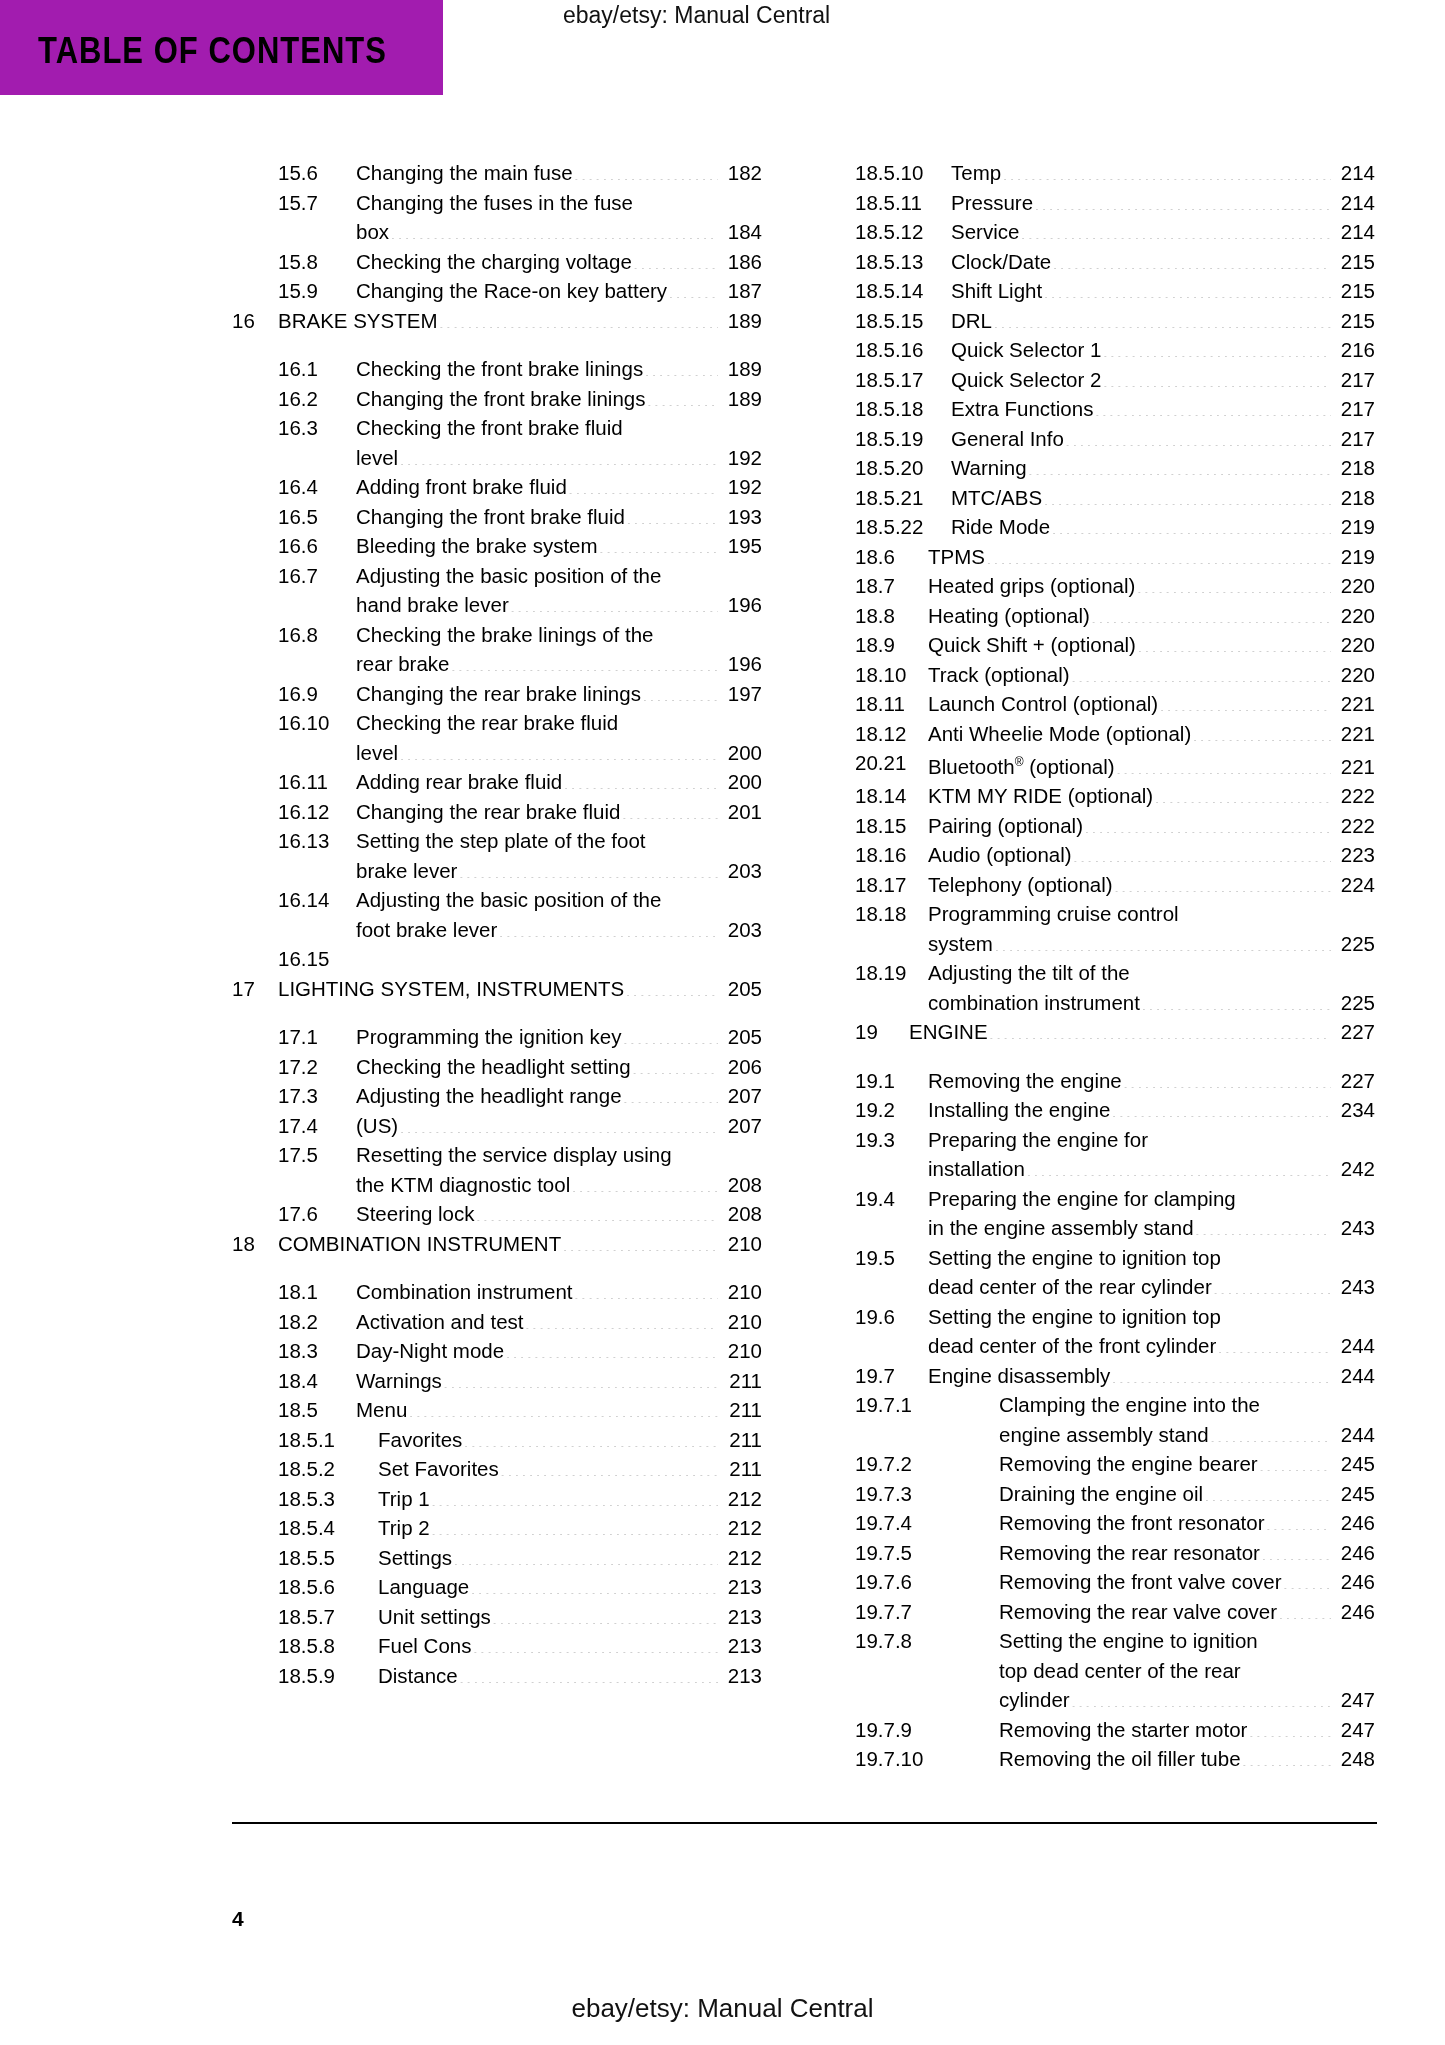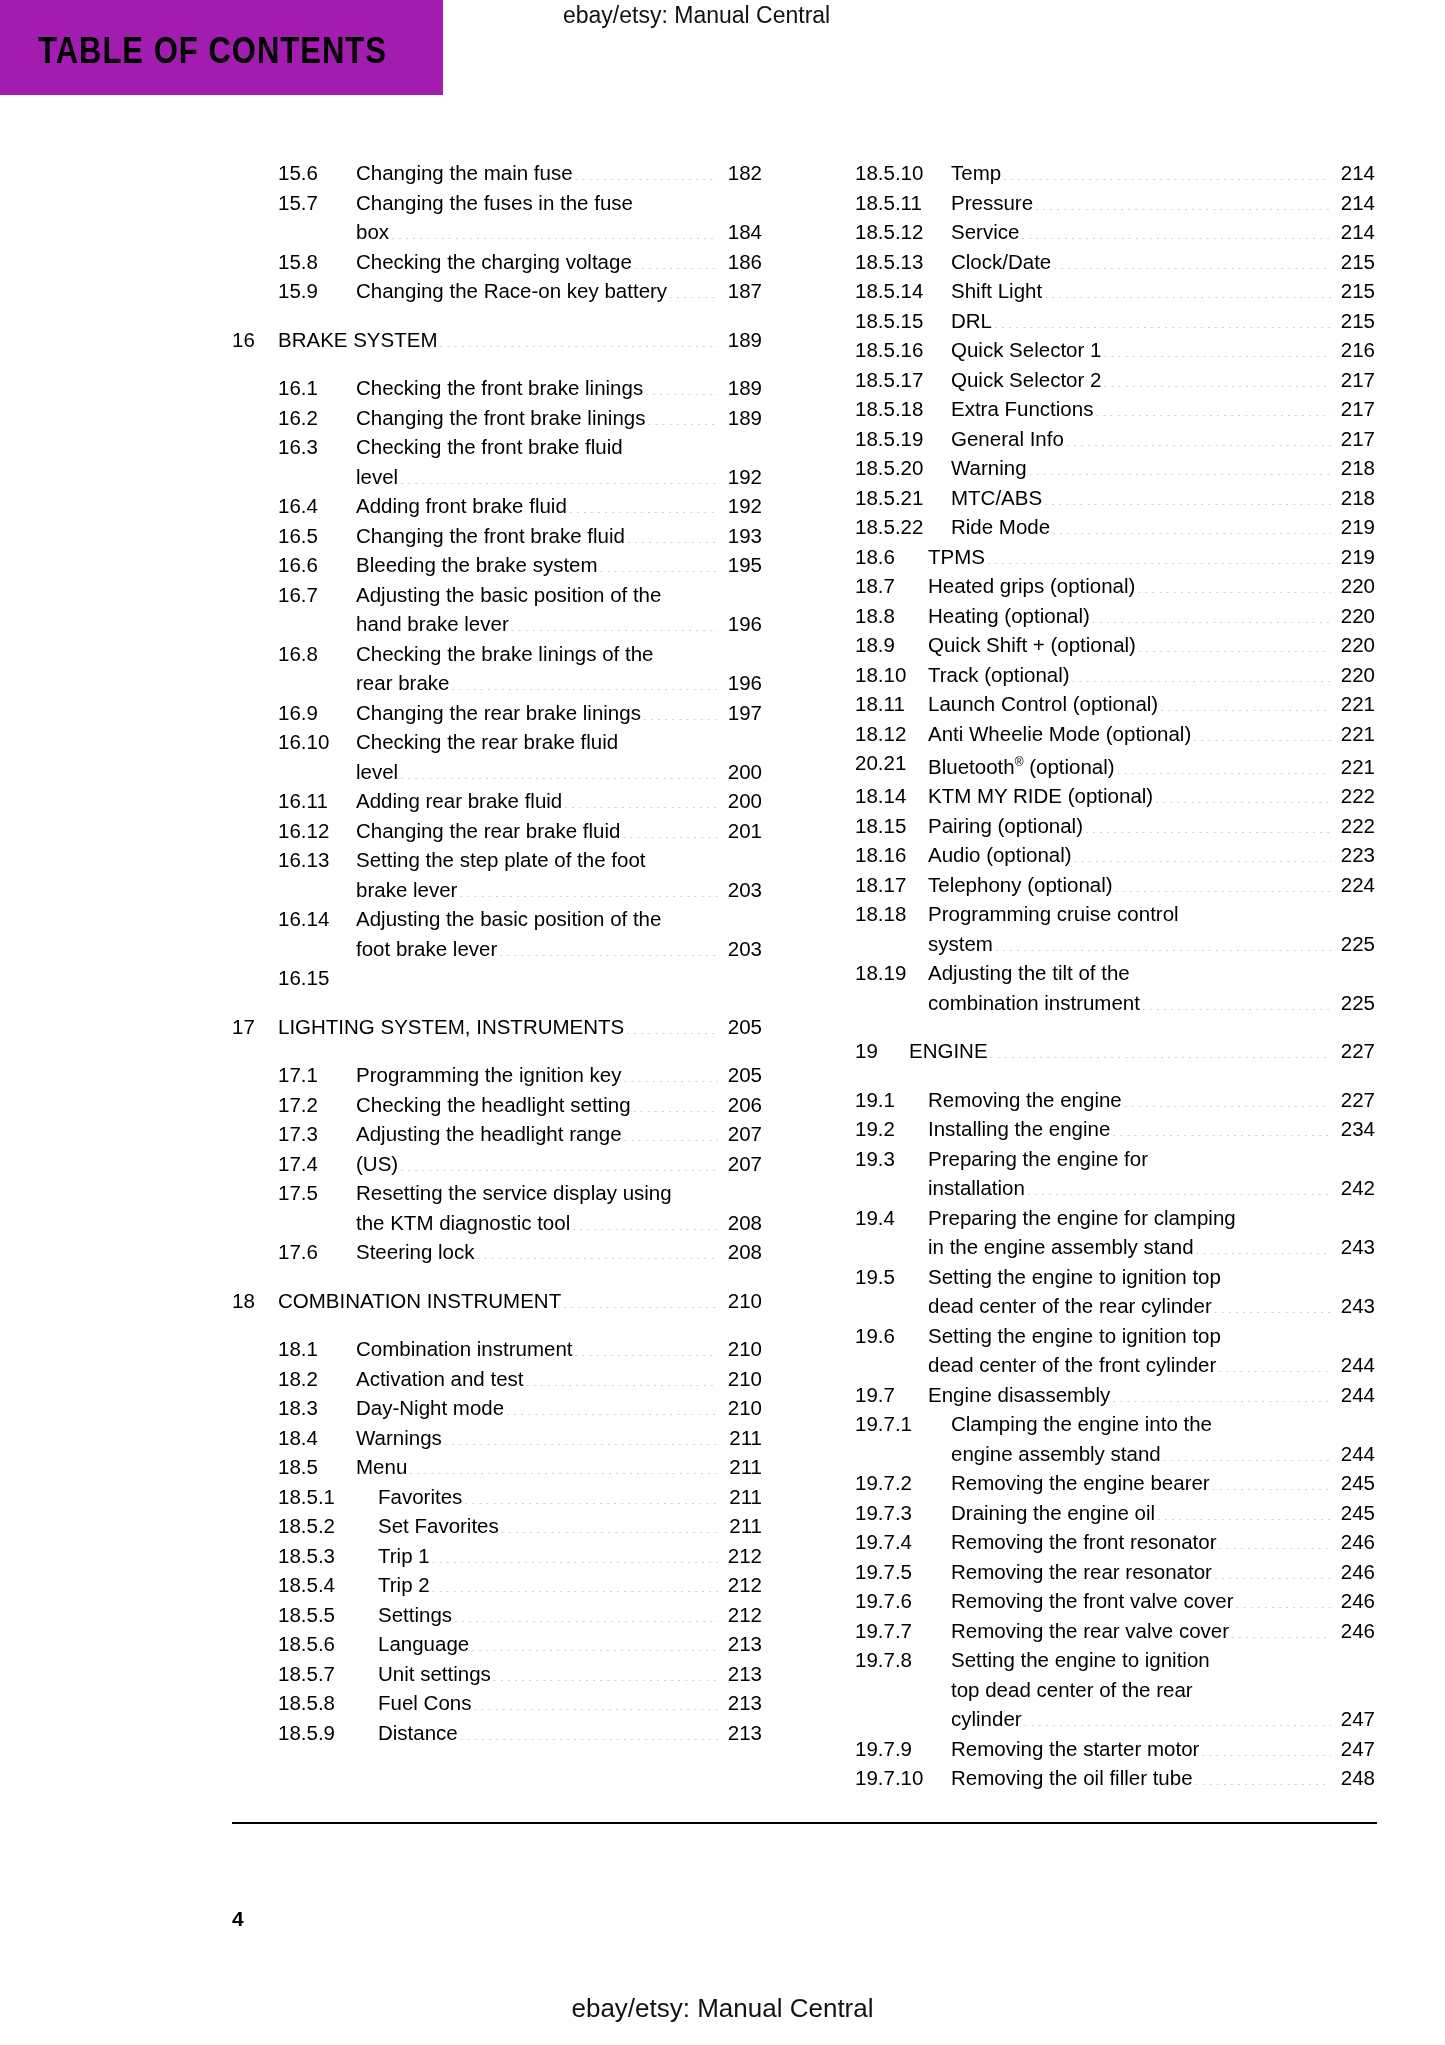--- a/index.html
+++ b/index.html
@@ -108,36 +108,36 @@
     margin-left: 1px;
     height: 20px;
   }
   .line .dots::before {
     content: "........................................................................................................";
   }
   .line.nodots .dots::before { content: ""; }
 
   
   .lvl-1 .num   { width: 46px; }
-  .lvl-1        { margin-top: 19px; margin-bottom: 19px; }
+  .lvl-1        { margin-bottom: 19px; }
   .lvl-1 .num, .lvl-1 .mid { text-transform: none; }
 
   .lvl-2 { padding-left: 46px; }
   .lvl-2 .num { width: 78px; }
 
   .lvl-3 { padding-left: 46px; }
   .lvl-3 .num { width: 100px; }
 
   
   .col-right .lvl-1 .num { width: 54px; }
   .col-right .lvl-2 { padding-left: 0px; justify-content: center; }
   .col-right .lvl-2 .num { width: 73px; }
   .col-right .lvl-3 { padding-left: 0px; }
   .col-right .lvl-3 .num { width: 96px; }
-  .col-right .lvl-4 { padding-left: 0px; }
+  .col-right .lvl-4 { padding-left: 0px; gap: 48px; }
   .col-right .lvl-4 .num { width: 96px; }
 
   .page-col { width: 44px; }
 
   .sup { font-size: 12px; vertical-align: super; }
 
   
   .footer-rule {
     position: absolute;
     left: 232px;

